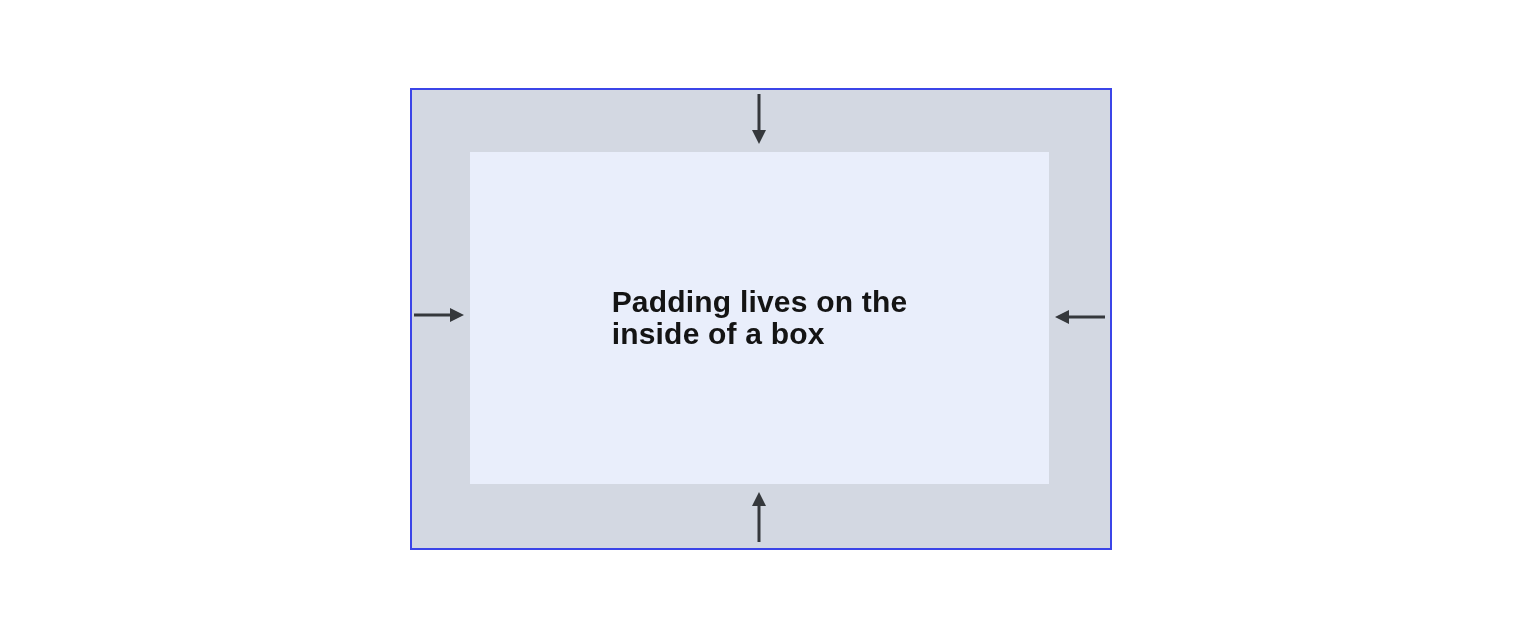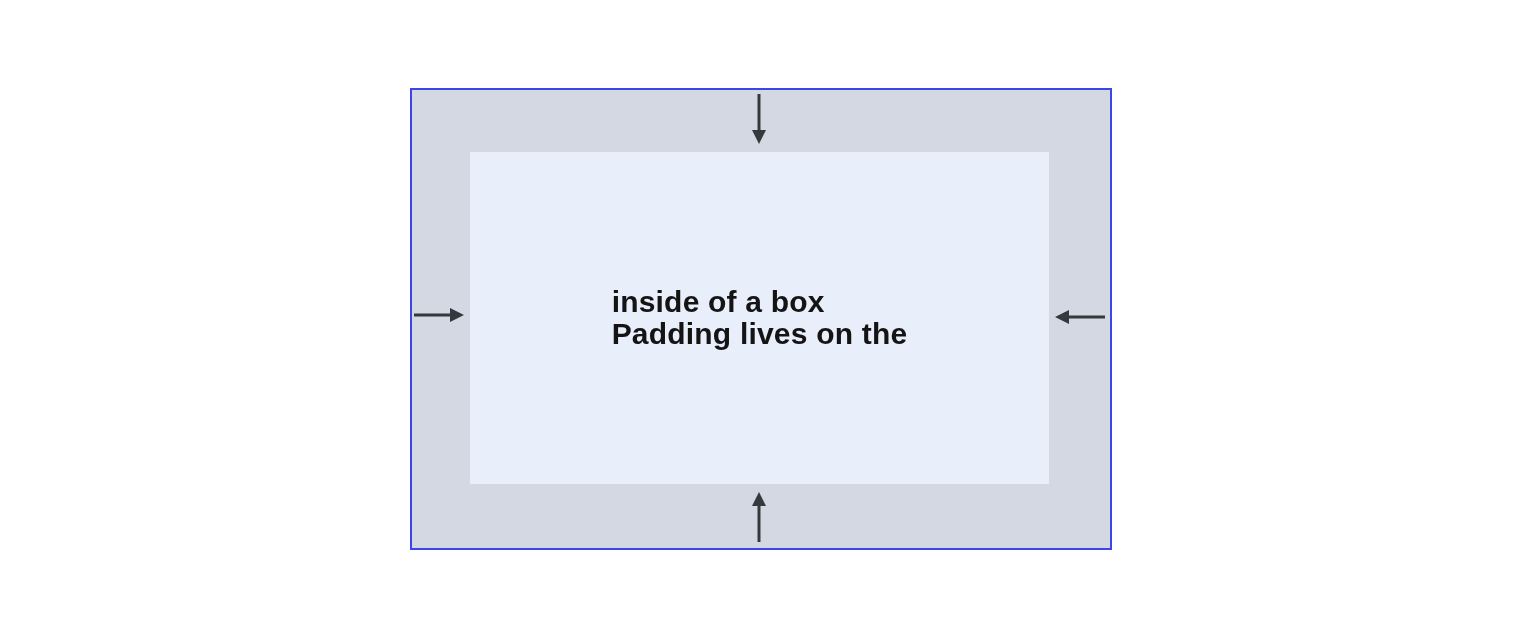--- a/index.html
+++ b/index.html
@@ -85,18 +85,18 @@
     <polygon points="36,1 36,15 50,8"></polygon>
   </svg>
 
   <svg class="arrow arrow-right" viewBox="0 0 52 16">
     <line x1="52" y1="8" x2="14" y2="8"></line>
     <polygon points="16,1 16,15 2,8"></polygon>
   </svg>
 
   <div class="inner-box">
     <div class="label">
+      <div>Padding lives on the</div>
       <div>inside of a box</div>
-      <div>Padding lives on the</div>
     </div>
   </div>
 
 </div>
 
 </body></html>

